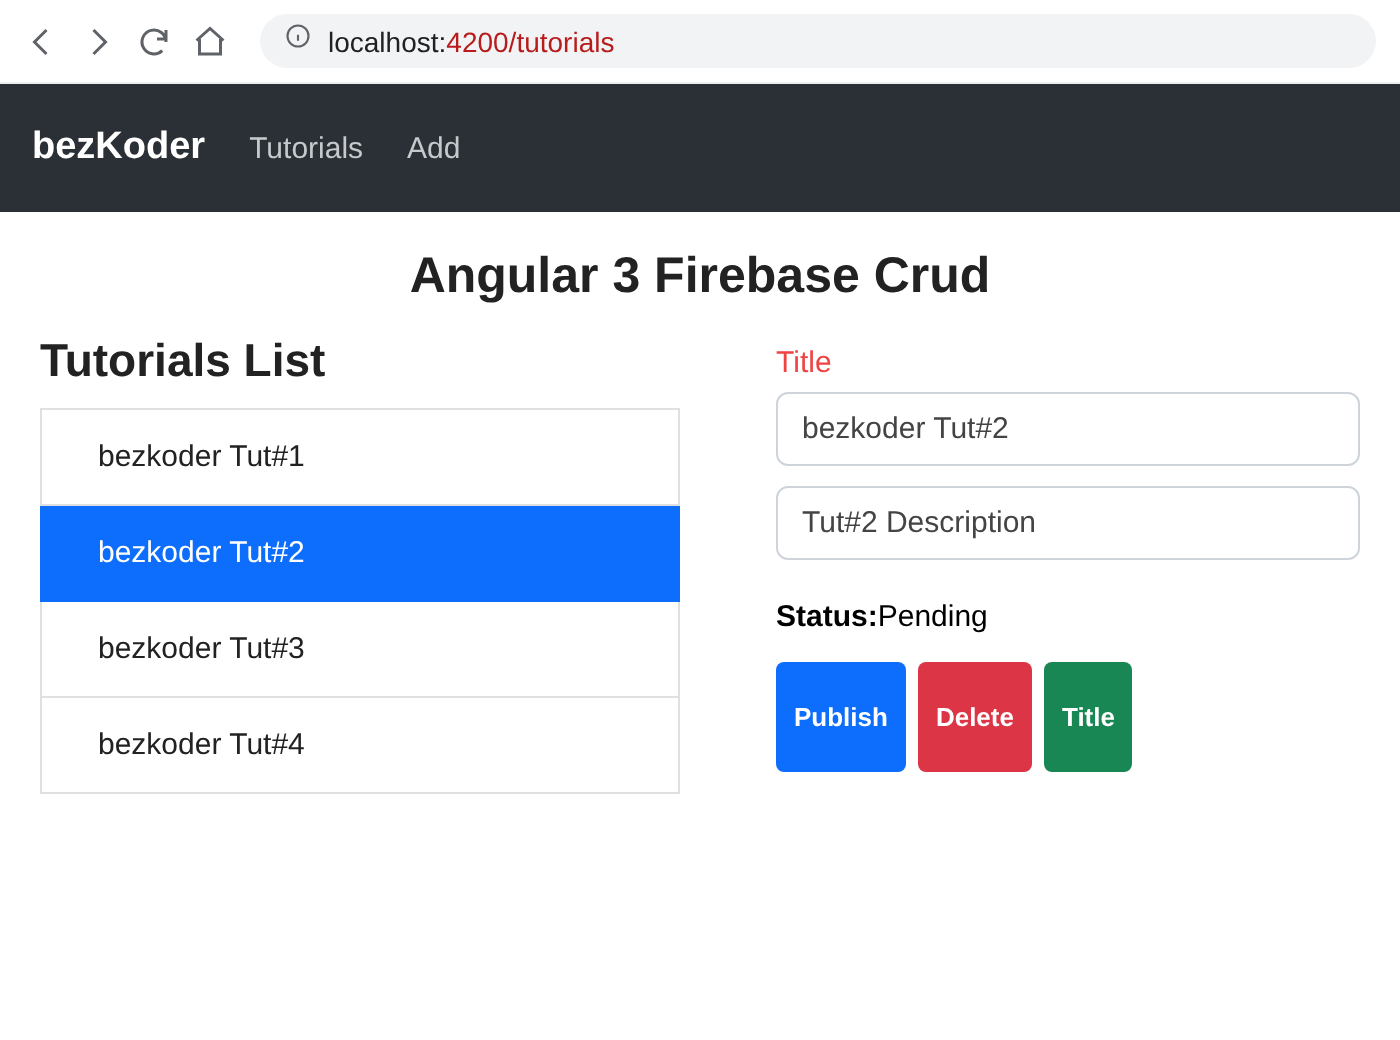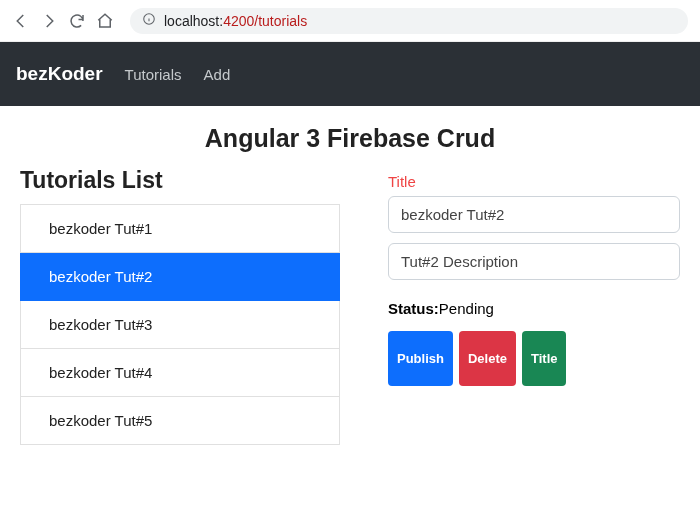--- a/index.html
+++ b/index.html
@@ -87,21 +87,20 @@
 <h1 class="page-title">Angular 3 Firebase Crud</h1>
 
 <div class="content">
   <div class="col-left">
     <h2 class="section-head">Tutorials List</h2>
     <div class="list">
       <div class="list-item">bezkoder Tut#1</div>
       <div class="list-item active">bezkoder Tut#2</div>
       <div class="list-item">bezkoder Tut#3</div>
       <div class="list-item">bezkoder Tut#4</div>
-      <div class="list-item">bezkoder Tut#5</div>
     </div>
   </div>
 
   <div class="col-right">
     <label class="form-label">Title</label>
     <input class="form-input" value="bezkoder Tut#2" style="">
     <input class="form-input" value="Tut#2 Description" style="">
     <div class="status-line"><b>Status:</b><span>Pending</span></div>
     <div class="btn-row">
       <button class="btn btn-sm btn-primary">Publish</button>

